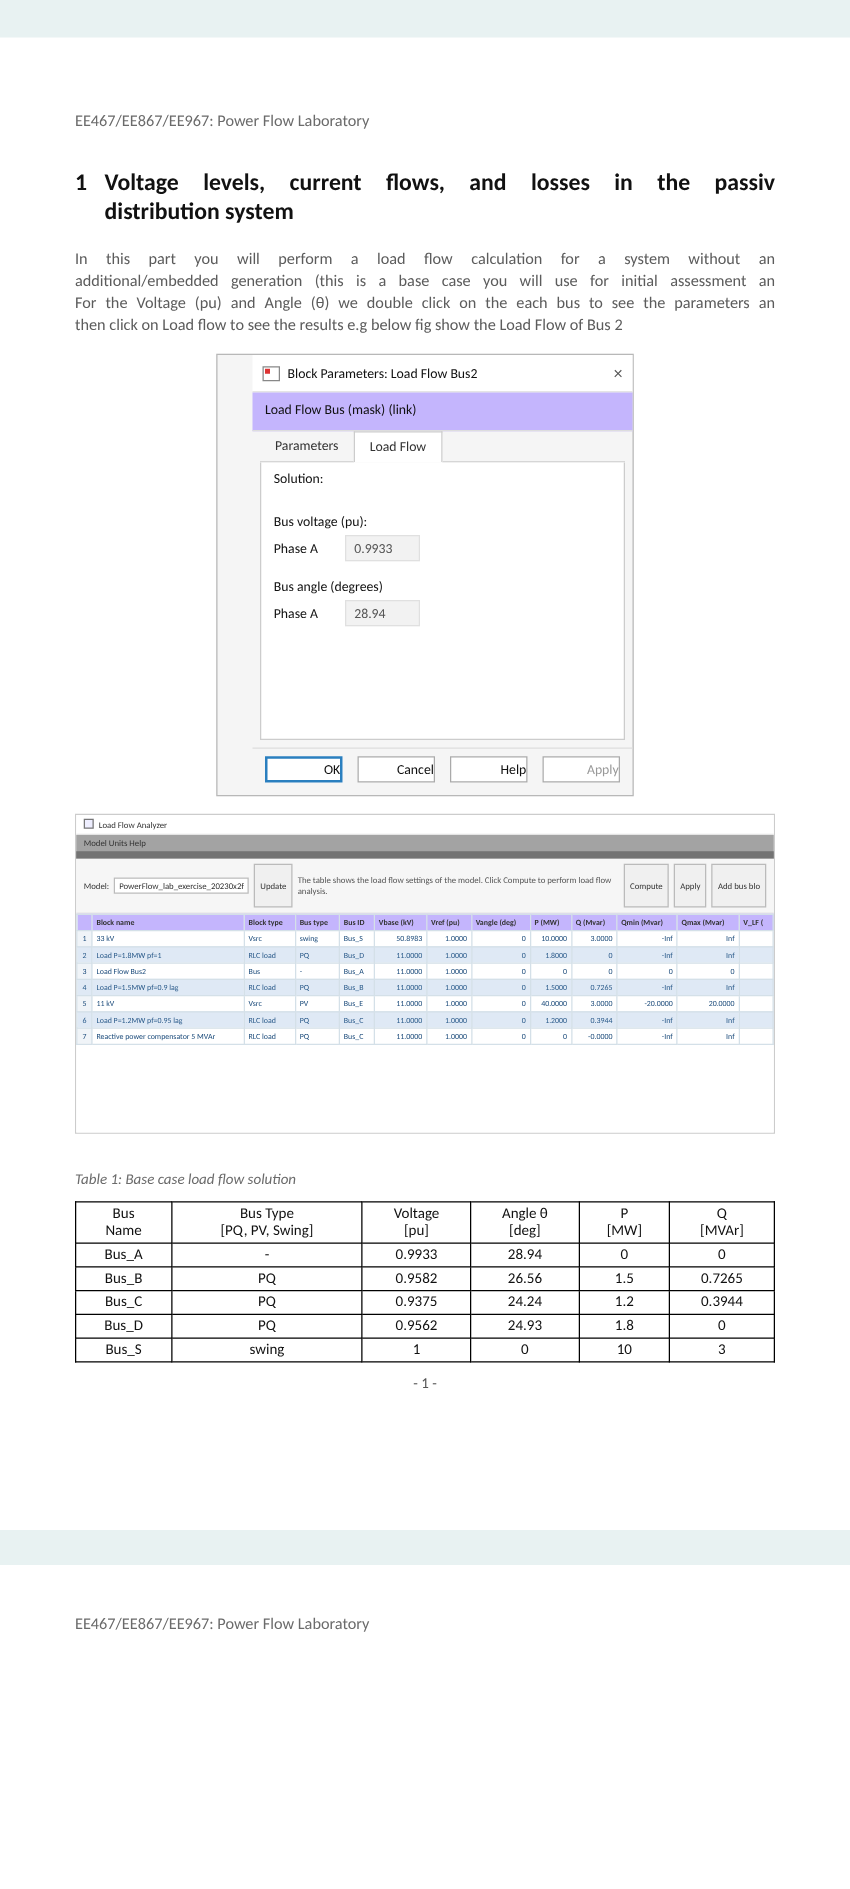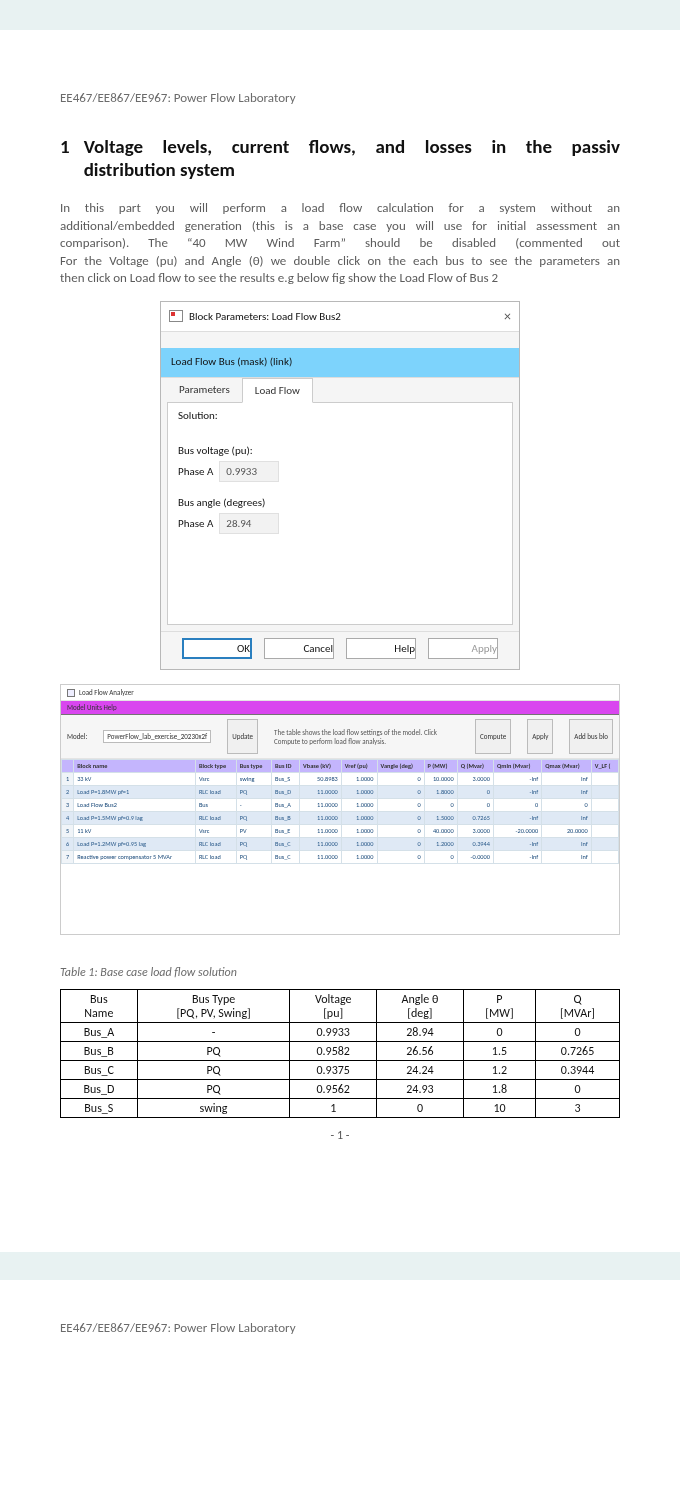--- a/index.html
+++ b/index.html
@@ -10,45 +10,45 @@
   .run-head { font-size: 13px; color: #6b6b6b; margin-bottom: 30px; }
   .h1wrap { display: flex; gap: 14px; font-size: 19px; font-weight: 600; margin-bottom: 18px; text-align: justify; }
   .h1idx { flex: 0 0 auto; }
   .h1txt { flex: 1; text-align: justify; }
   .h1txt .l1 { text-align-last: justify; }
   .body-p { font-size: 13px; color: #5c5c5c; text-align: justify; line-height: 1.35; margin-bottom: 14px; }
   .body-p .j { text-align-last: justify; display: block; }
 
   
   .dlg-wrap { display: flex; justify-content: center; margin: 8px 0 14px; }
-  .dlg { width: 360px; border: 1px solid #b8b8b8; background: #f5f5f5; font-size: 11px; }
+  .dlg { width: 334px; border: 1px solid #b8b8b8; background: #f5f5f5; font-size: 11px; padding-left: 28px; }
   .dlg-title { display: flex; align-items: center; padding: 6px 8px; background: #fff; border-bottom: 1px solid #ddd; }
   .dlg-title-ico { width: 14px; height: 12px; background: #fff; border: 1px solid #888; position: relative; margin-right: 6px; }
   .dlg-title-ico::after { content:''; position:absolute; left:1px; top:1px; width:4px; height:4px; background:#d33; }
   .dlg-title-x { margin-left: auto; font-size: 14px; color: #555; }
-  .dlg-sub { padding: 6px 10px 8px; background: #7dd3fc; border-bottom: 1px solid #ddd; line-height: 1.4; margin-top: 16px; }
+  .dlg-sub { padding: 6px 10px 8px; background: #c4b5fd; border-bottom: 1px solid #ddd; line-height: 1.4; }
   .dlg-tabs { display: flex; border-bottom: 1px solid #ccc; margin: 0 6px; }
   .dlg-tab { padding: 5px 12px; color: #333; }
   .dlg-tab.sel { border: 1px solid #ccc; border-bottom: 1px solid #fff; background: #fff; margin-bottom: -1px; }
   .dlg-body { background: #fff; margin: 0 6px 6px; padding: 6px 10px 90px; border: 1px solid #ccc; border-top: none; }
   .dlg-body .sol { margin-bottom: 22px; }
   .fld-lbl { margin: 6px 0 4px; }
-  .fld-row { display: flex; align-items: center; gap: 6px; }
+  .fld-row { display: flex; align-items: center; gap: 22px; }
   .fld-val { background: #f2f2f2; border: 1px solid #e0e0e0; padding: 3px 6px; width: 60px; color: #555; }
   .dlg-btns { display: flex; justify-content: center; gap: 12px; padding: 6px 10px 10px; border-top: 1px solid #ddd; }
   .dlg-btn { width: 70px; text-align: right; padding: 3px 0; background: #fff; border: 1px solid #aaa; font-size: 11px; }
   .dlg-btn.primary { border: 2px solid #2a7fbf; padding: 2px 0; }
   .dlg-btn.ghost { color: #999; }
 
   
   .anz { border: 1px solid #ccc; font-size: 7px; color: #333; margin: 0 0 30px; }
   .anz-title { padding: 3px 6px; background: #fff; border-bottom: 1px solid #e4e4e4; display:flex; align-items:center; gap:4px;}
   .anz-title-ico{width:8px;height:8px;border:1px solid #777;background:#eef;}
-  .anz-menu { padding: 2px 6px; background: #d946ef; border-bottom: 1px solid #737373; }
-  .anz-bar { display: flex; align-items: center; gap: 16px; padding: 4px 6px; background: #f6f6f6; border-bottom: 1px solid #e4e4e4; }
+  .anz-menu { padding: 2px 6px; background: #a3a3a3; border-bottom: 6px solid #737373; }
+  .anz-bar { display: flex; align-items: center; gap: 4px; padding: 4px 6px; background: #f6f6f6; border-bottom: 1px solid #e4e4e4; }
   .anz-inp { border: 1px solid #bbb; background: #fff; padding: 1px 3px; }
   .anz-btn { border: 1px solid #bbb; background: #f0f0f0; padding: 12px 4px; }
   .anz-msg { color: #555; flex: 1; }
   .anz-tbl { width: 100%; border-collapse: collapse; font-size: 6.3px; }
   .anz-tbl th, .anz-tbl td { border: 1px solid #d4e0e8; padding: 2px 3px; white-space: nowrap; }
   .anz-tbl th { background: #c4b5fd; font-weight: 600; text-align: left; }
   .anz-tbl td.num { text-align: right; }
   .anz-tbl td.idx { background: #f0f4f8; text-align: center; color:#888; }
   .anz-tbl tr.sel td { background: #dfe9f5; color: #2a5a8a; }
   .anz-tbl tr.alt td { color: #1a4a7a; }
@@ -73,21 +73,20 @@
     <div class="h1idx">1</div>
     <div class="h1txt">
       <div class="l1">Voltage levels, current flows, and losses in the passiv</div>
       <div>distribution system</div>
     </div>
   </div>
 
   <p class="body-p">
     <span class="j">In this part you will perform a load flow calculation for a system without an</span>
     <span class="j">additional/embedded generation (this is a base case you will use for initial assessment an</span>
-    <span class="j">comparison). The “40 MW Wind Farm” should be disabled (commented out</span>
     <span class="j">For the Voltage (pu) and Angle (θ) we double click on the each bus to see the parameters an</span>
     <span>then click on Load flow to see the results e.g below fig show the Load Flow of Bus 2</span>
   </p>
 
   <div class="dlg-wrap">
     <div class="dlg">
       <div class="dlg-title">
         <span class="dlg-title-ico"></span>
         <span>Block Parameters: Load Flow Bus2</span>
         <span class="dlg-title-x">×</span>

